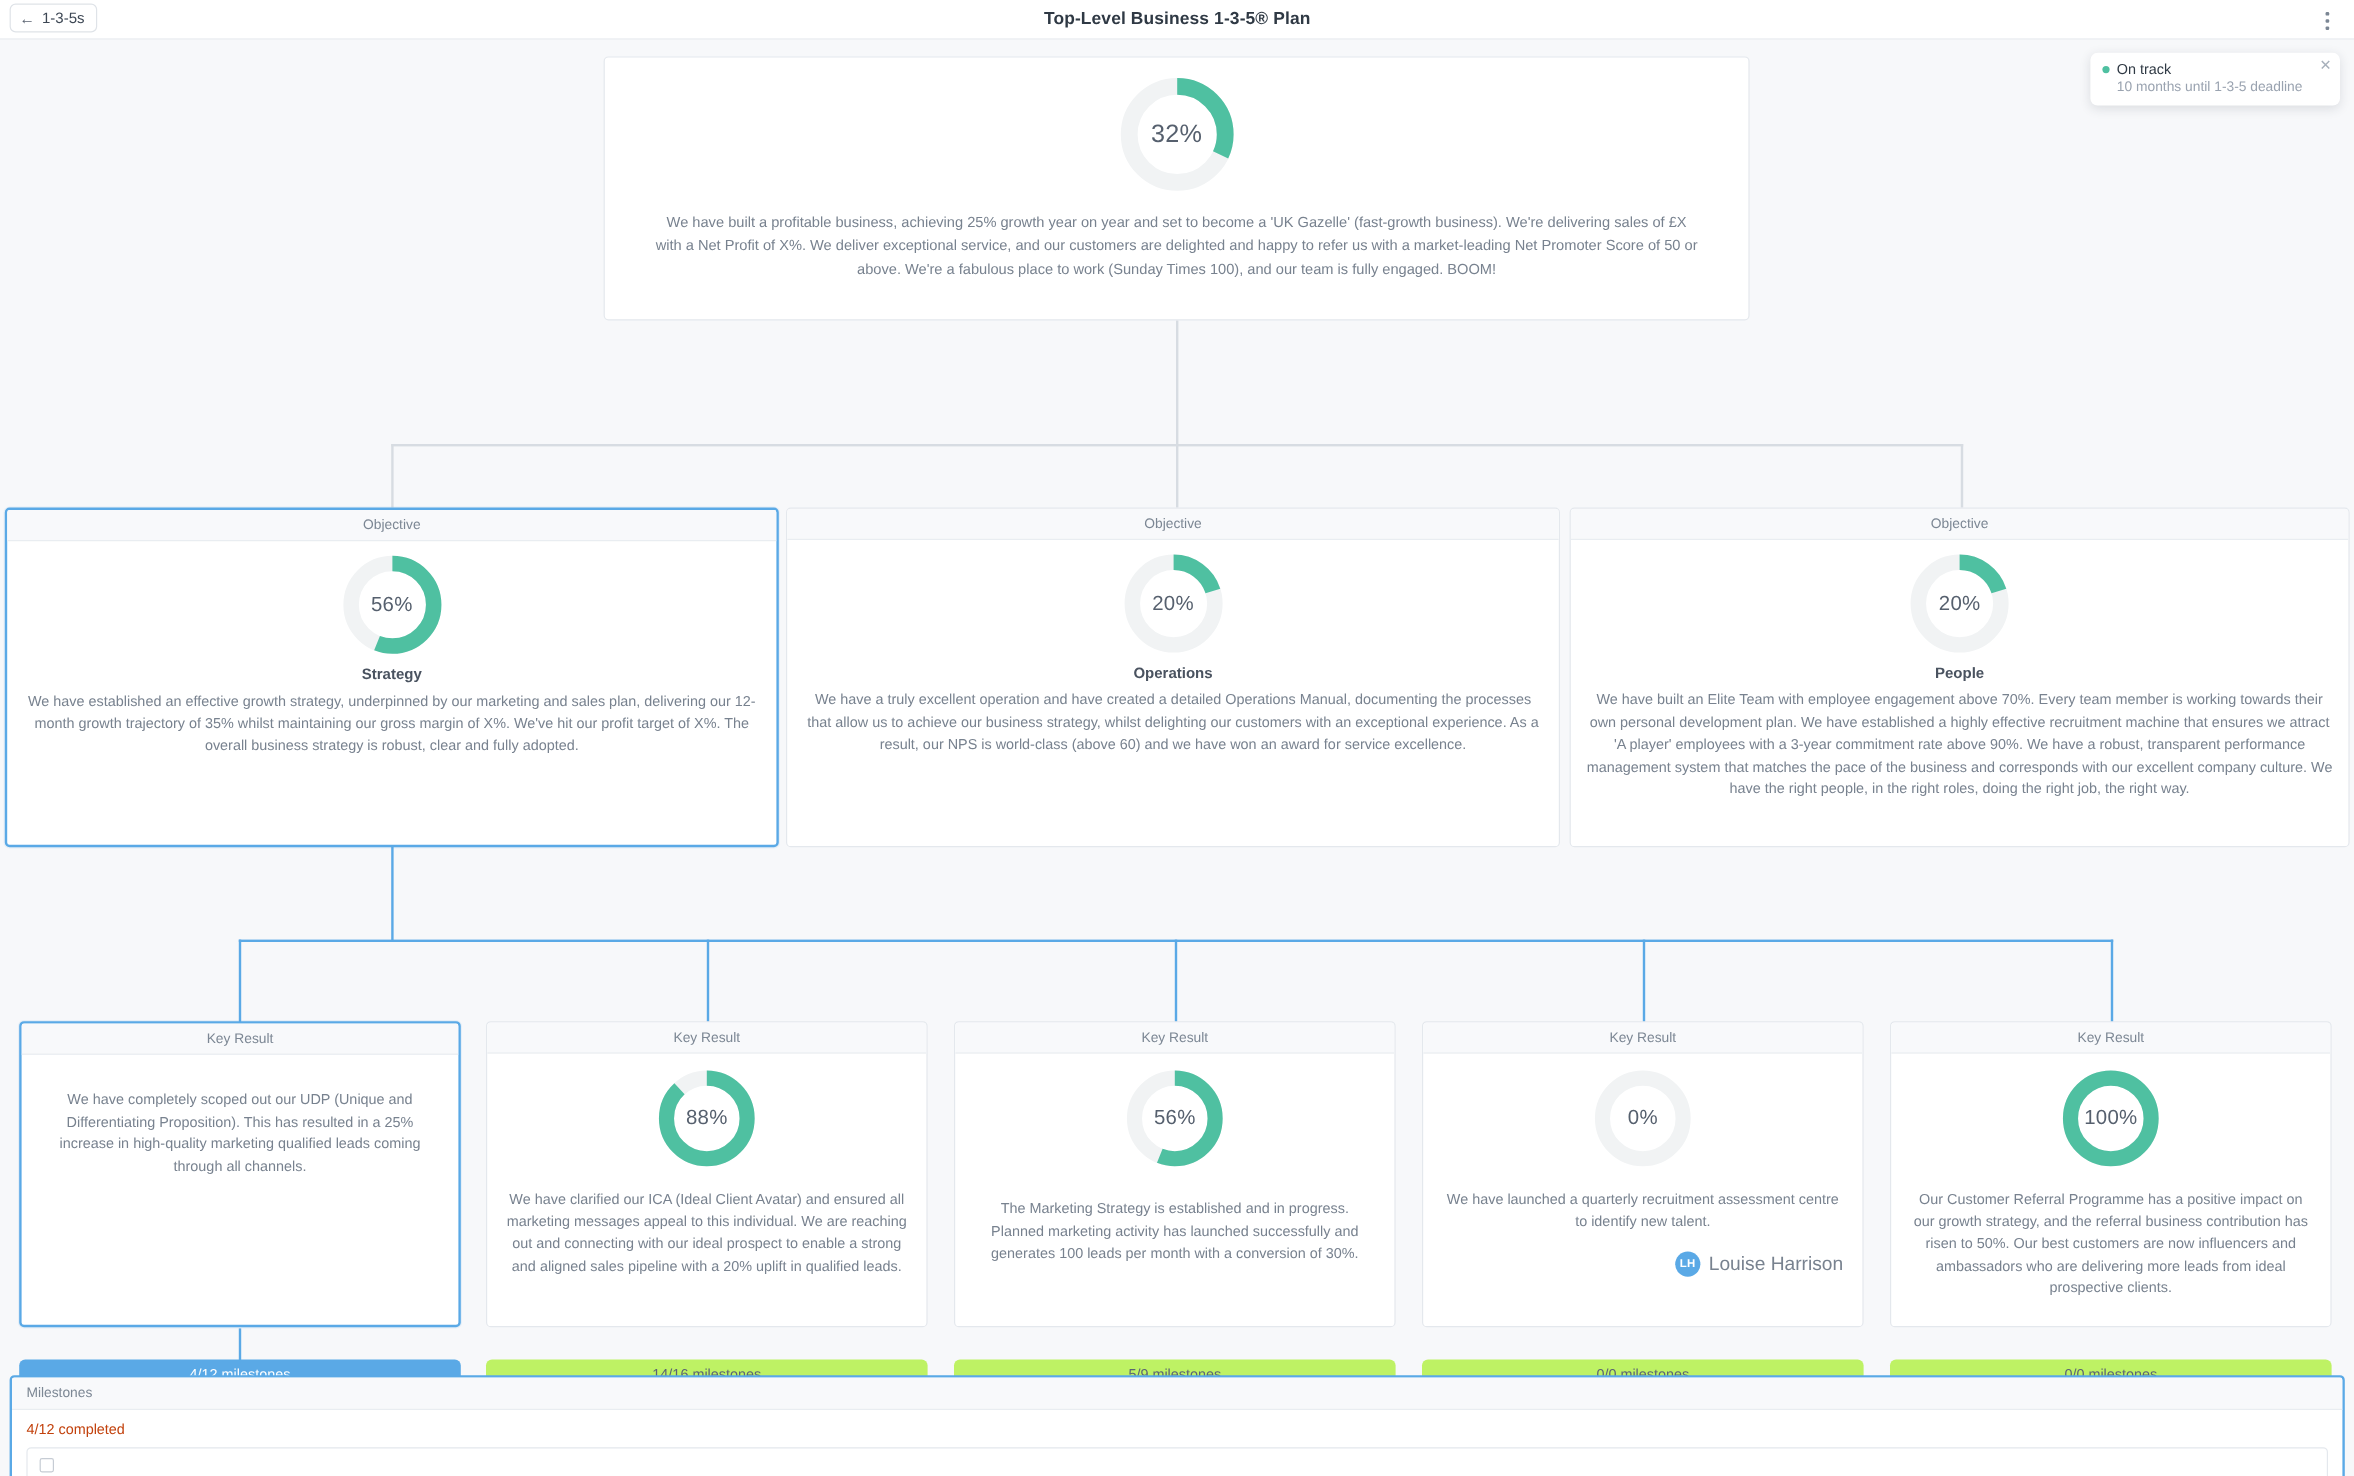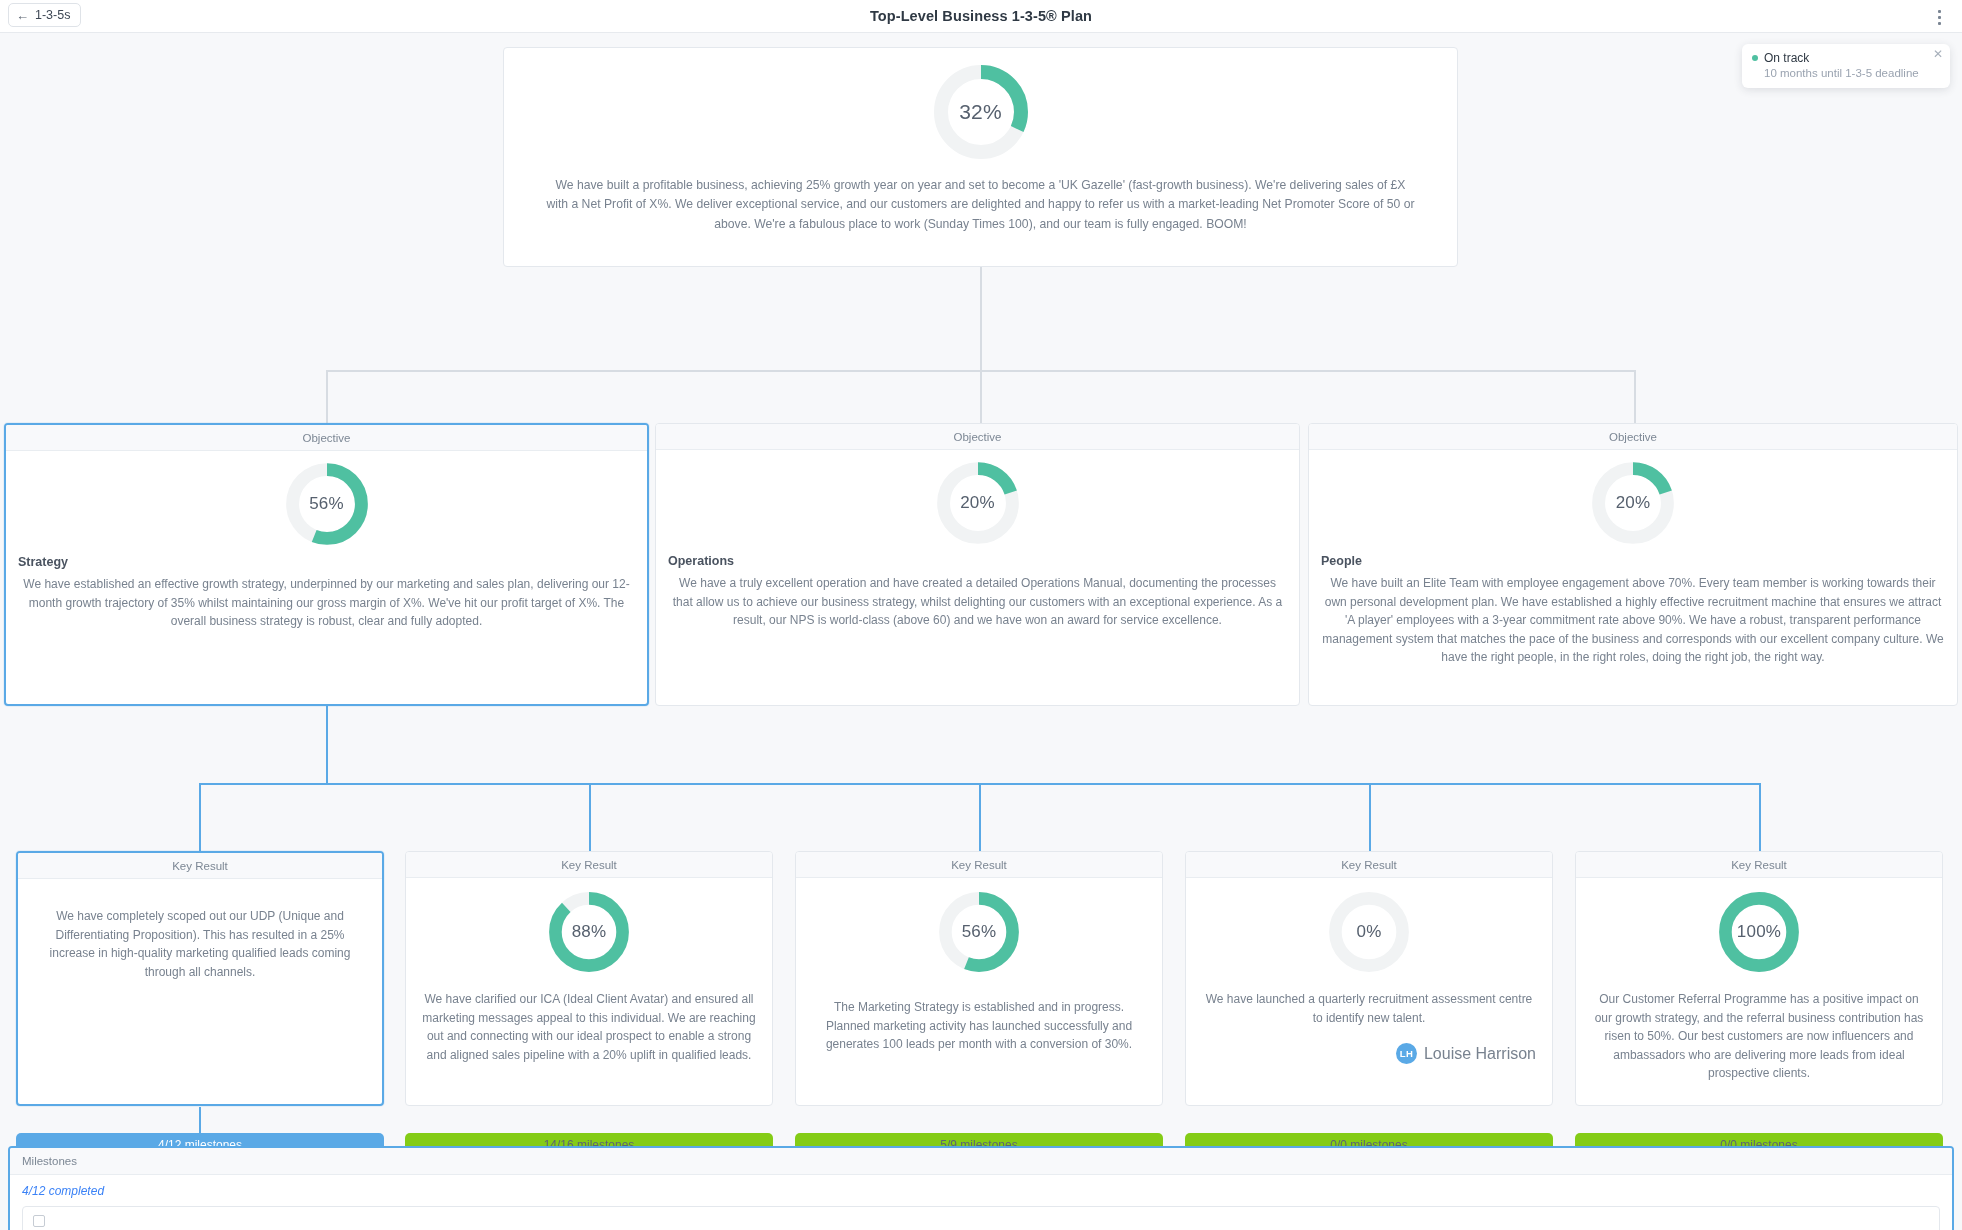--- a/index.html
+++ b/index.html
@@ -85,21 +85,21 @@
   .donut { position: relative; }
   .donut svg { display: block; transform: rotate(-90deg); }
   .donut .pct {
     position: absolute; left: 0; top: 0; width: 100%; height: 100%;
     display: flex; align-items: center; justify-content: center;
     font-size: 17px; color: #56606e; letter-spacing: .2px;
   }
   .donut.lg .pct { font-size: 21px; }
 
   .card-name {
-    text-align: left; font-size: 12.5px; font-weight: bold;
+    text-align: center; font-size: 12.5px; font-weight: bold;
     color: #4a5360; margin: 8px 0 6px 0;
   }
   .card-desc {
     text-align: center; font-size: 12px; line-height: 1.55;
     color: #78828f;
   }
   .vision-desc { font-size: 12.2px; line-height: 1.58; }
 
   .owner {
     display: flex; align-items: center; justify-content: flex-end;
@@ -116,40 +116,40 @@
 
   
   .conn { position: absolute; background: #d7dce2; z-index: 1; }
   .conn.v { width: 2px; }
   .conn.h { height: 2px; }
   .conn.blue { background: #5aa9e6; }
 
   
   .pill {
     position: absolute; height: 23px; border-radius: 5px;
-    background: #84cc16; color: #5b6472;
+    background: #bef264; color: #5b6472;
     display: flex; align-items: center; justify-content: center;
     font-size: 12px; cursor: pointer; z-index: 10;
   }
   .pill.active { background: #5aa9e6; color: #ffffff; }
 
   
   .ms-panel {
     position: absolute; left: 8px; top: 1113px;
     width: 1946px; height: 90px;
     background: #ffffff;
     border: 2px solid #5aa9e6; border-radius: 4px;
     overflow: hidden; z-index: 10;
   }
   .ms-head {
     height: 27px; background: #f8f9fb; border-bottom: 1px solid #e9edf1;
     display: flex; align-items: center; padding-left: 12px;
     font-size: 11.5px; color: #7c8794;
   }
-  .ms-count { padding: 9px 0 8px 12px; font-size: 12px; color: #3b82f6; font-style: italic; }
+  .ms-count { padding: 9px 0 8px 12px; font-size: 12px; color: #c2410c; }
   .ms-row {
     margin: 0 12px; height: 30px;
     border: 1px solid #e4e8ed; border-radius: 4px;
     background: #fff; display: flex; align-items: center;
     justify-content: space-between; padding: 0 10px;
   }
   .ms-row-left { display: flex; align-items: center; gap: 8px; font-size: 11.5px; color: #6f7985; }
   .ms-check { width: 12px; height: 12px; border: 1px solid #c6ccd4; border-radius: 2px; background: #fff; }
   .ms-row-right { display: flex; align-items: center; gap: 6px; font-size: 11px; color: #8b949f; }
 </style>

